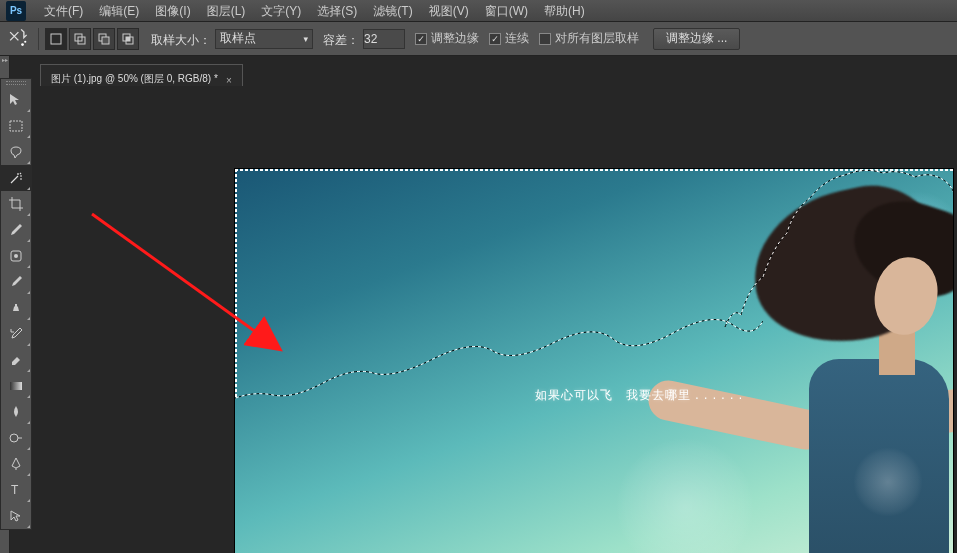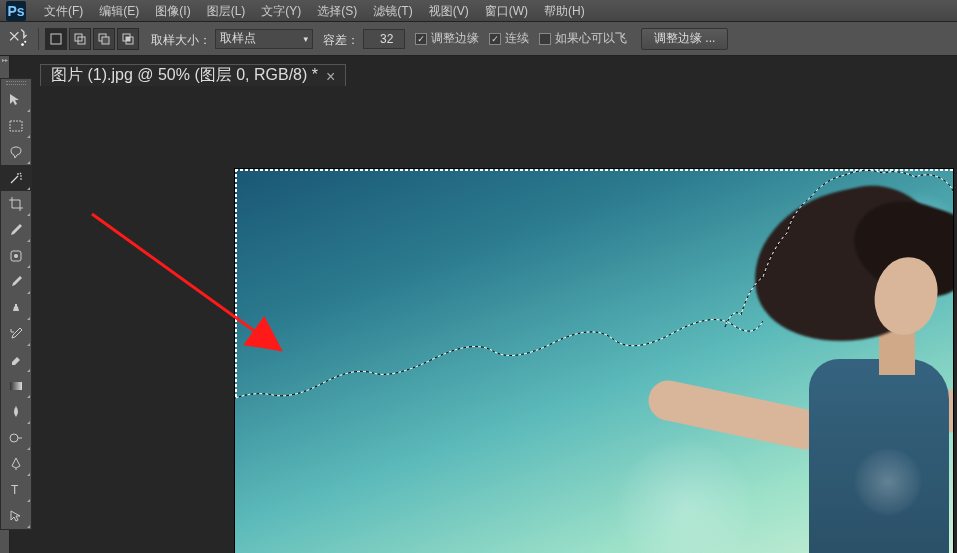--- a/index.html
+++ b/index.html
@@ -1,47 +1,47 @@
 <!DOCTYPE html>
 <html><head>
 <meta charset="utf-8">
 <style>
 * { margin: 0; padding: 0; box-sizing: border-box; font-family: "Microsoft YaHei", sans-serif; }
 body { background: #262626; color: #ccc; font-size: 12px; overflow: hidden; width: 957px; height: 553px; }
 
 .header-bar { height: 22px; background: linear-gradient(#545454,#454545); display: flex; align-items: center; padding-left: 6px; border-bottom: 1px solid #222; }
-.ps-logo { width: 20px; height: 20px; background: #0a2235; color: #7cc7ff; font-weight: bold; font-size: 14px; display: flex; align-items: center; justify-content: center; border-radius: 2px; margin-right: 10px; }
+.ps-logo { width: 20px; height: 20px; background: #0a2235; color: #7cc7ff; font-weight: bold; font-size: 10px; display: flex; align-items: center; justify-content: center; border-radius: 2px; margin-right: 10px; }
 .menu-item { padding: 0 8px; line-height: 22px; cursor: default; }
 
 .options-bar { height: 34px; background: #535353; display: flex; align-items: center; padding-left: 6px; border-bottom: 1px solid #222; }
 .tool-icon-small { width: 22px; height: 22px; display: flex; align-items: center; justify-content: center; margin-right: 4px; }
 .opt-divider { width: 1px; height: 22px; background: #3a3a3a; margin: 0 6px; }
 .mode-btn { width: 22px; height: 22px; background: #3f3f3f; border: 1px solid #2a2a2a; margin-right: 2px; display: flex; align-items: center; justify-content: center; }
 .mode-btn.active { background: #2a2a2a; }
 .opt-label { margin: 4px 4px 0 10px; color: #ddd; }
 .opt-select { width: 98px; height: 20px; background: #4a4a4a; border: 1px solid #333; display: flex; align-items: center; padding: 0 4px; color: #ddd; justify-content: space-between; }
 .opt-select .arrow { font-size: 9px; }
-.opt-input { width: 42px; height: 20px; background: #4a4a4a; border: 1px solid #333; color: #ddd; padding: 0 16px; display: flex; align-items: center; }
+.opt-input { width: 42px; height: 20px; background: #4a4a4a; border: 1px solid #333; color: #ddd; padding: 0 0; display: flex; align-items: center; }
 .checkbox-wrap { display: flex; align-items: center; margin-left: 10px; }
 .checkbox { width: 12px; height: 12px; border: 1px solid #888; background: #3a3a3a; margin-right: 4px; display: flex; align-items: center; justify-content: center; font-size: 9px; color: #ddd; }
 .btn { height: 22px; background: linear-gradient(#5a5a5a,#4a4a4a); border: 1px solid #333; padding: 0 12px; display: flex; align-items: center; color: #ddd; margin-left: 14px; border-radius: 2px; }
 
 .side-strip-left { position: absolute; top: 56px; left: 0; width: 10px; height: 497px; background: #535353; border-right: 1px solid #222; }
 .side-strip-left::before { content: "▸▸"; position: absolute; top: 0; left: 0; font-size: 6px; color: #aaa; width: 10px; text-align: center; }
 
 .toolbox { position: absolute; top: 78px; left: 0; width: 32px; background: #535353; border: 1px solid #2a2a2a; }
 .toolbox-grip { height: 8px; background: #535353; display: flex; align-items: center; justify-content: center; }
 .toolbox-grip::before { content: ""; width: 20px; height: 2px; border-top: 1px dotted #888; border-bottom: 1px dotted #888; }
 .tool { width: 30px; height: 26px; display: flex; align-items: center; justify-content: center; color: #ccc; position: relative; }
 .tool.selected { background: #2a2a2a; }
 .tool svg { width: 16px; height: 16px; }
 .tool .corner { position: absolute; right: 1px; bottom: 1px; width: 0; height: 0; border-left: 3px solid transparent; border-bottom: 3px solid #aaa; }
 
 .doc-tab-bar { position: absolute; top: 62px; left: 34px; height: 26px; display: flex; align-items: center; padding-left: 6px; }
-.doc-tab { background: #2a2a2a; height: 22px; display: flex; align-items: flex-end; padding: 0 10px; border-top: 1px solid #555; border-left: 1px solid #555; border-right: 1px solid #555; color: #ddd; font-size: 16px; }
+.doc-tab { background: #2a2a2a; height: 22px; display: flex; align-items: flex-end; padding: 0 10px; border-top: 1px solid #555; border-left: 1px solid #555; border-right: 1px solid #555; color: #ddd; font-size: 10px; }
 .doc-tab .close { margin-left: 8px; color: #aaa; }
 
 .canvas-area { position: absolute; top: 88px; left: 34px; right: 0; bottom: 0; background: #262626; }
 .image-canvas { position: absolute; top: 80px; left: 200px; width: 720px; height: 390px; background: linear-gradient(160deg, #1a5775 0%, #2b7a8e 25%, #5cbaba 55%, #9de1c9 80%, #cff0d8 100%); overflow: hidden; border: 1px solid #000; }
 
 
 .image-text { position: absolute; top: 218px; left: 300px; color: #fff; font-size: 12px; letter-spacing: 1px; text-shadow: 0 0 4px rgba(255,255,255,.4); white-space: nowrap; }
 
 
 .figure { position: absolute; right: -30px; top: 8px; width: 320px; height: 382px; }
@@ -137,21 +137,21 @@
   <div class="checkbox-wrap">
     <div class="checkbox">✓</div>
     <span>调整边缘</span>
   </div>
   <div class="checkbox-wrap">
     <div class="checkbox">✓</div>
     <span>连续</span>
   </div>
   <div class="checkbox-wrap">
     <div class="checkbox"></div>
-    <span>如果心可以飞</span>
+    <span>对所有图层取样</span>
   </div>
 
   <div class="btn">
       <span>调整边缘 ...</span>
     </div>
 </div>
 
 <div class="side-strip-left"></div>
 
 <div class="toolbox">
@@ -284,20 +284,21 @@
       <div class="arm-l"></div>
       <div class="arm-r"></div>
       <div class="body-f"></div>
       <div class="neck"></div>
       <div class="hair"></div>
       <div class="hair2"></div>
       <div class="face"></div>
     </div>
     <div class="bokeh b1"></div>
     <div class="bokeh b3"></div>
+    <div class="image-text">如果心可以飞　我要去哪里 . . . . . .</div>
 
     <div class="ants top"></div>
     <div class="ants left"></div>
     <div class="ants-curve">
       <svg viewBox="0 0 530 120" preserveAspectRatio="none">
         <path d="M0 100 Q20 92 40 96 T90 84 T140 74 T200 60 T260 52 T320 44 T380 40 T440 34 T500 26 T530 22" fill="none" stroke="#000" stroke-width="1" stroke-dasharray="3 3"></path>
         <path d="M0 100 Q20 92 40 96 T90 84 T140 74 T200 60 T260 52 T320 44 T380 40 T440 34 T500 26 T530 22" fill="none" stroke="#fff" stroke-width="1" stroke-dasharray="3 3" stroke-dashoffset="3"></path>
       </svg>
     </div>
     <div class="ants-figure">

